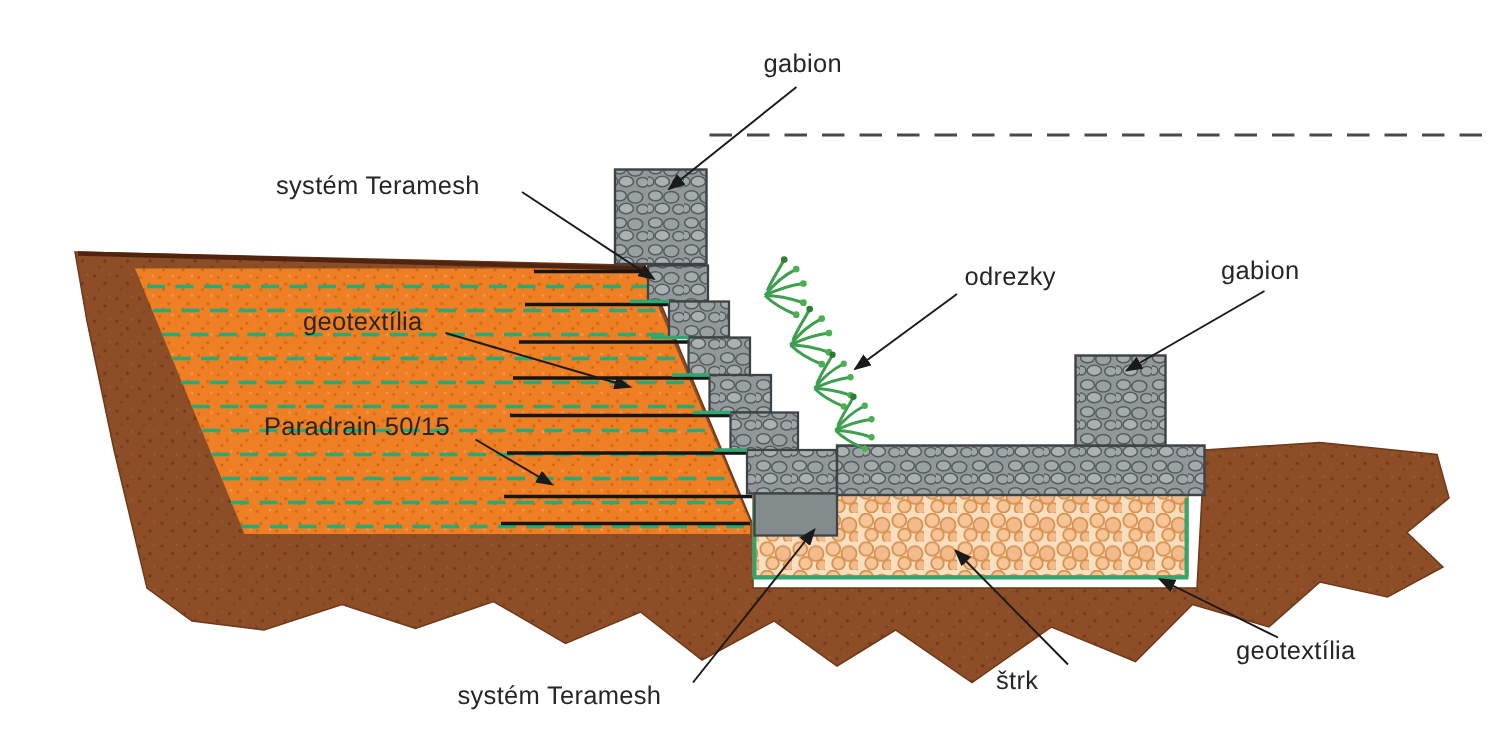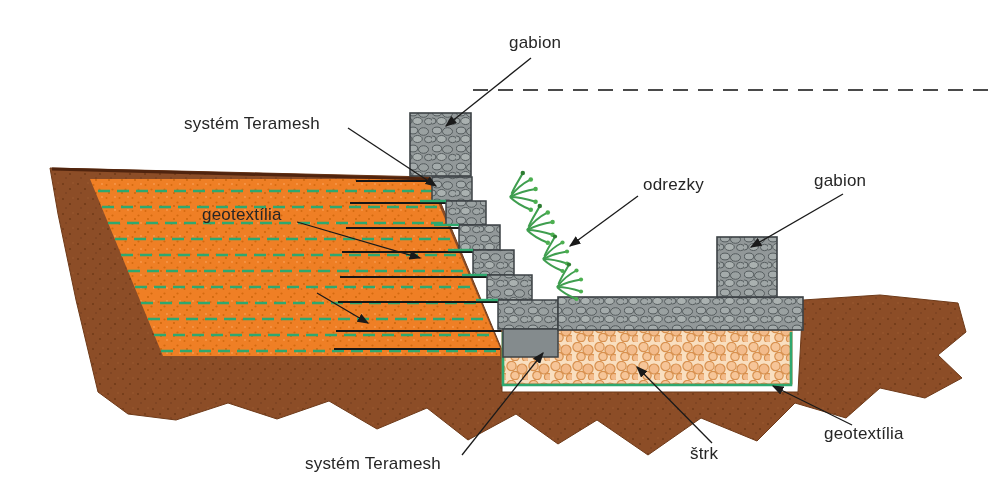--- a/index.html
+++ b/index.html
@@ -157,19 +157,20 @@
     <line x1="843" y1="194" x2="751" y2="247" marker-end="url(#arrow)"></line>
     <line x1="462" y1="455" x2="543" y2="353" marker-end="url(#arrow)"></line>
     <line x1="712" y1="443" x2="637" y2="367" marker-end="url(#arrow)"></line>
     <line x1="852" y1="425" x2="773" y2="386" marker-end="url(#arrow)"></line>
   </g>
 </svg>
 
 <div class="lbl" style="left:509px;top:33px">gabion</div>
 <div class="lbl" style="left:184px;top:114px">systém Teramesh</div>
 <div class="lbl" style="left:202px;top:205px">geotextília</div>
+<div class="lbl" style="left:176px;top:275px">Paradrain 50/15</div>
 <div class="lbl" style="left:643px;top:175px">odrezky</div>
 <div class="lbl" style="left:814px;top:171px">gabion</div>
 <div class="lbl" style="left:305px;top:454px">systém Teramesh</div>
-<div class="lbl" style="left:690px;top:444px">štrk</div>
+<div class="lbl" style="left:664px;top:444px">štrk</div>
 <div class="lbl" style="left:824px;top:424px">geotextília</div>
 
 </div>
 
 </body></html>

